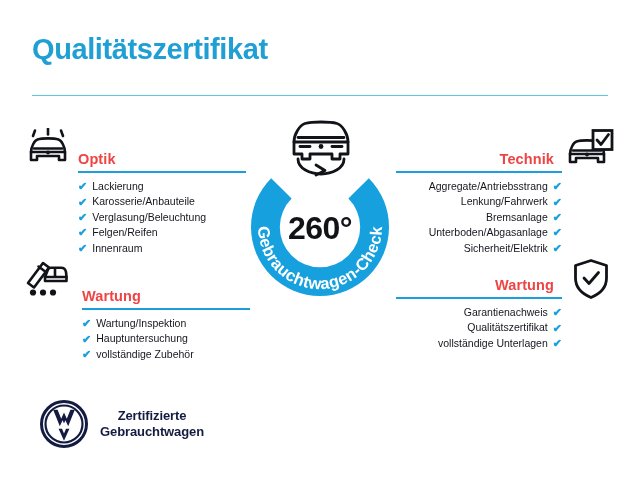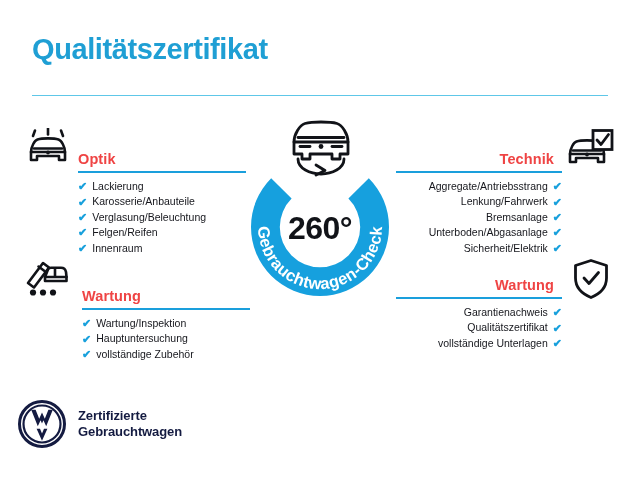--- a/index.html
+++ b/index.html
@@ -140,24 +140,25 @@
     text-align: center;
     font-size: 32px;
     font-weight: bold;
     color: #111318;
     letter-spacing: -0.5px;
   }
 
   
   #footer {
     position: absolute;
-    left: 18px;
+    left: 40px;
     top: 400px;
     display: flex;
     align-items: center;
+    text-align: center;
   }
   #vw-logo { width: 48px; height: 48px; }
   .footer-text {
     margin-left: 12px;
     font-size: 13px;
     font-weight: bold;
     line-height: 16px;
     color: #141b41;
     letter-spacing: -0.1px;
   }

